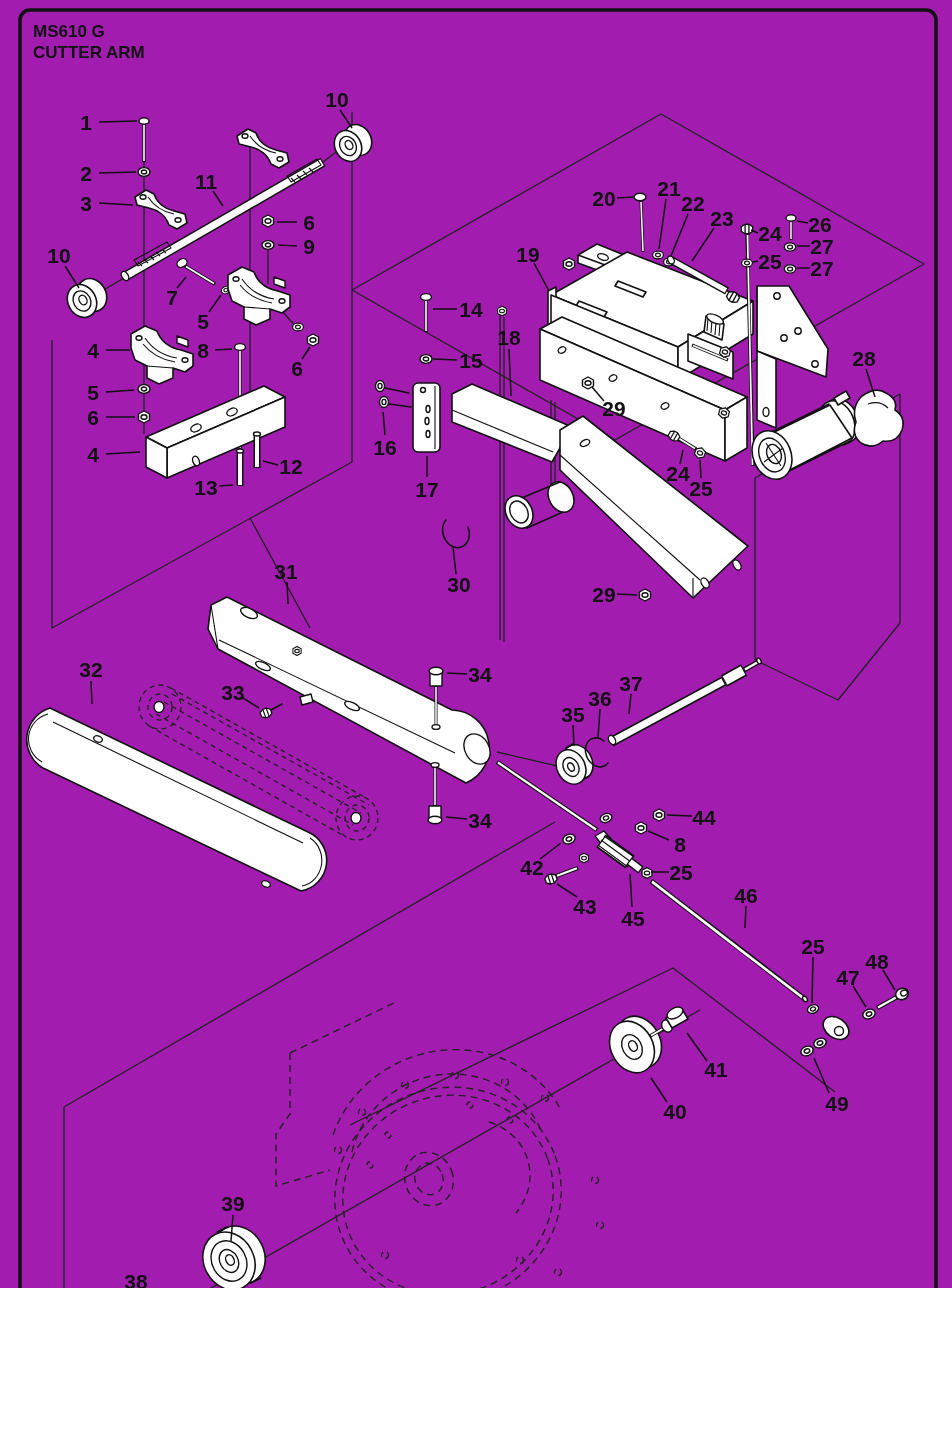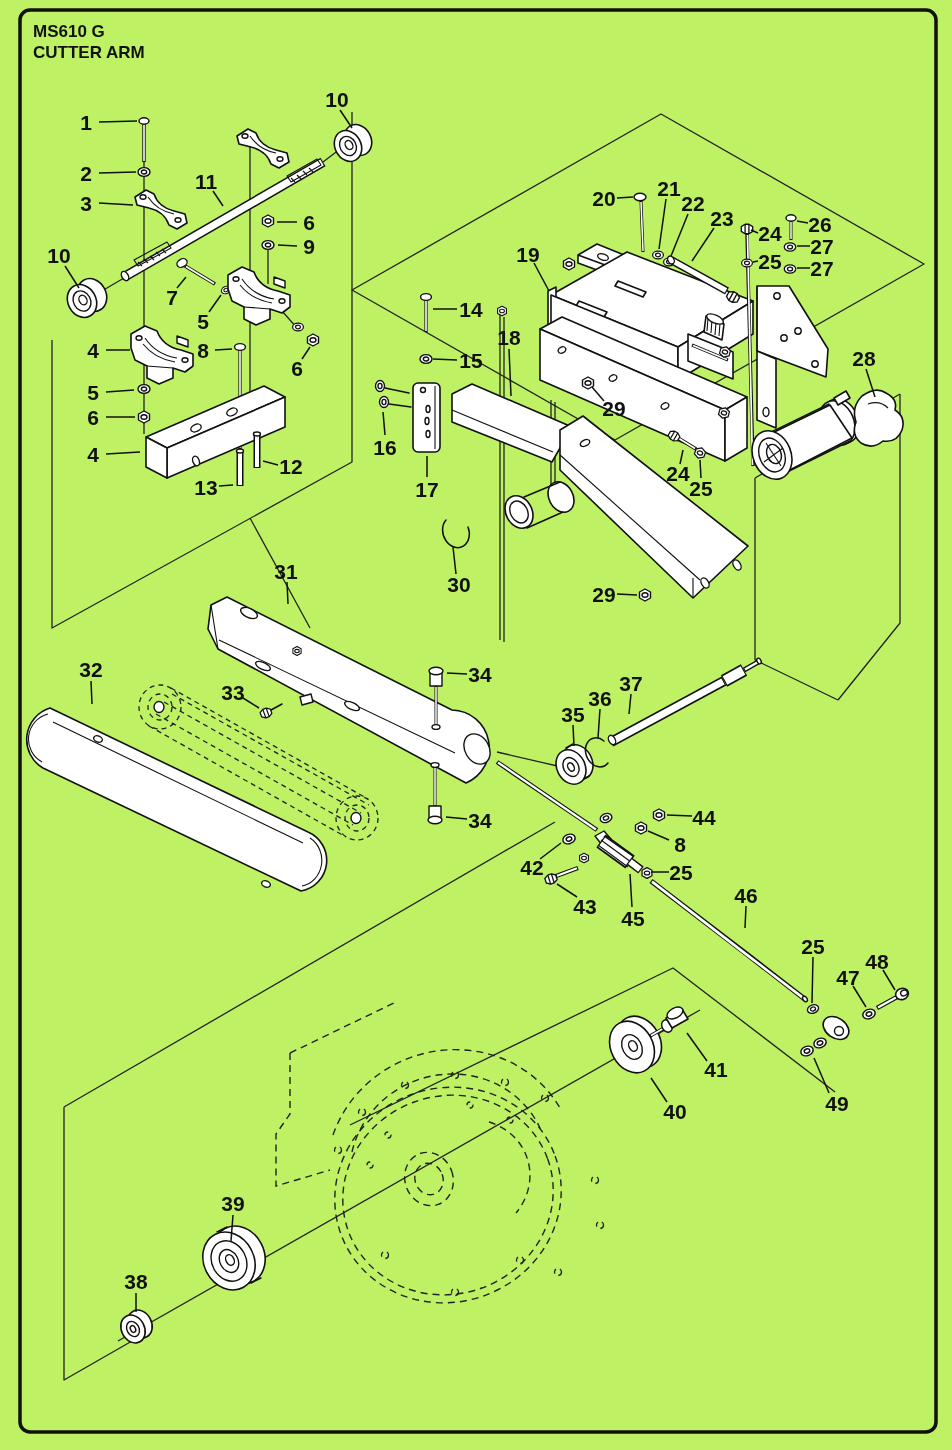--- a/index.html
+++ b/index.html
@@ -1,16 +1,16 @@
 <!DOCTYPE html>
 <html><head>
 <meta charset="utf-8">
 <style>
   html,body{margin:0;padding:0;background:#fff;}
-  .stage{position:relative;width:952px;height:1450px;background:#bef264;overflow:hidden;}
+  .stage{position:relative;width:952px;height:1288px;background:#a21caf;overflow:hidden;}
   svg{display:block;}
   .p  {fill:#fff;stroke:#111;stroke-width:1.6;stroke-linejoin:round;}
   .p2 {fill:#fff;stroke:#111;stroke-width:1.4;stroke-linejoin:round;}
   .l  {fill:none;stroke:#111;stroke-width:1.5;stroke-linejoin:round;stroke-linecap:round;}
   .l1 {fill:none;stroke:#111;stroke-width:1.1;stroke-linejoin:round;}
   .t  {fill:none;stroke:#222;stroke-width:1.3;stroke-linejoin:round;}
   .d  {fill:none;stroke:#222;stroke-width:1.4;stroke-dasharray:7 5;}
   .d2 {fill:none;stroke:#222;stroke-width:1.3;stroke-dasharray:5 4;}
   .bk {fill:none;stroke:#111;stroke-linecap:butt;}
   .wt {fill:none;stroke:#fff;stroke-linecap:butt;}

